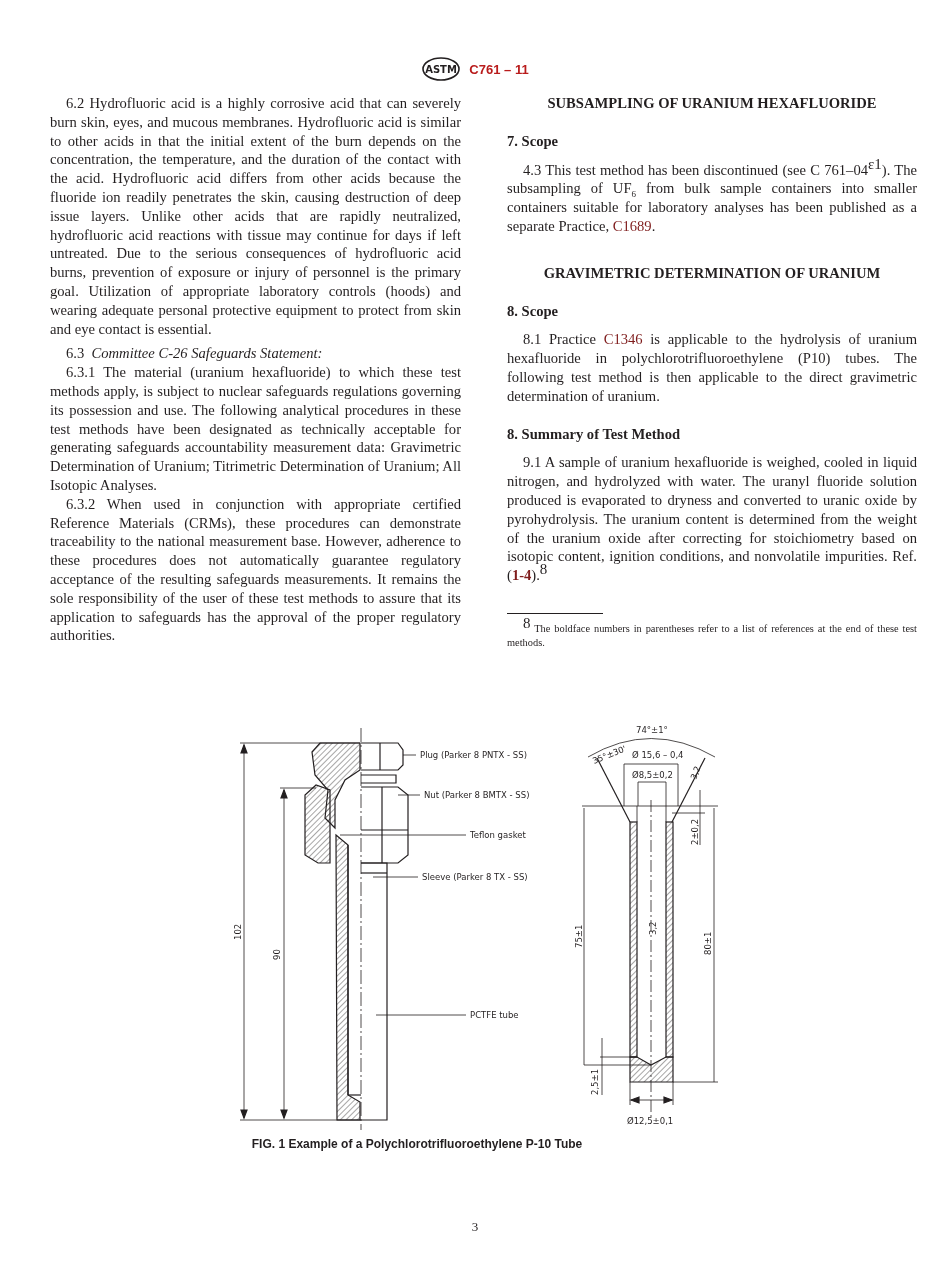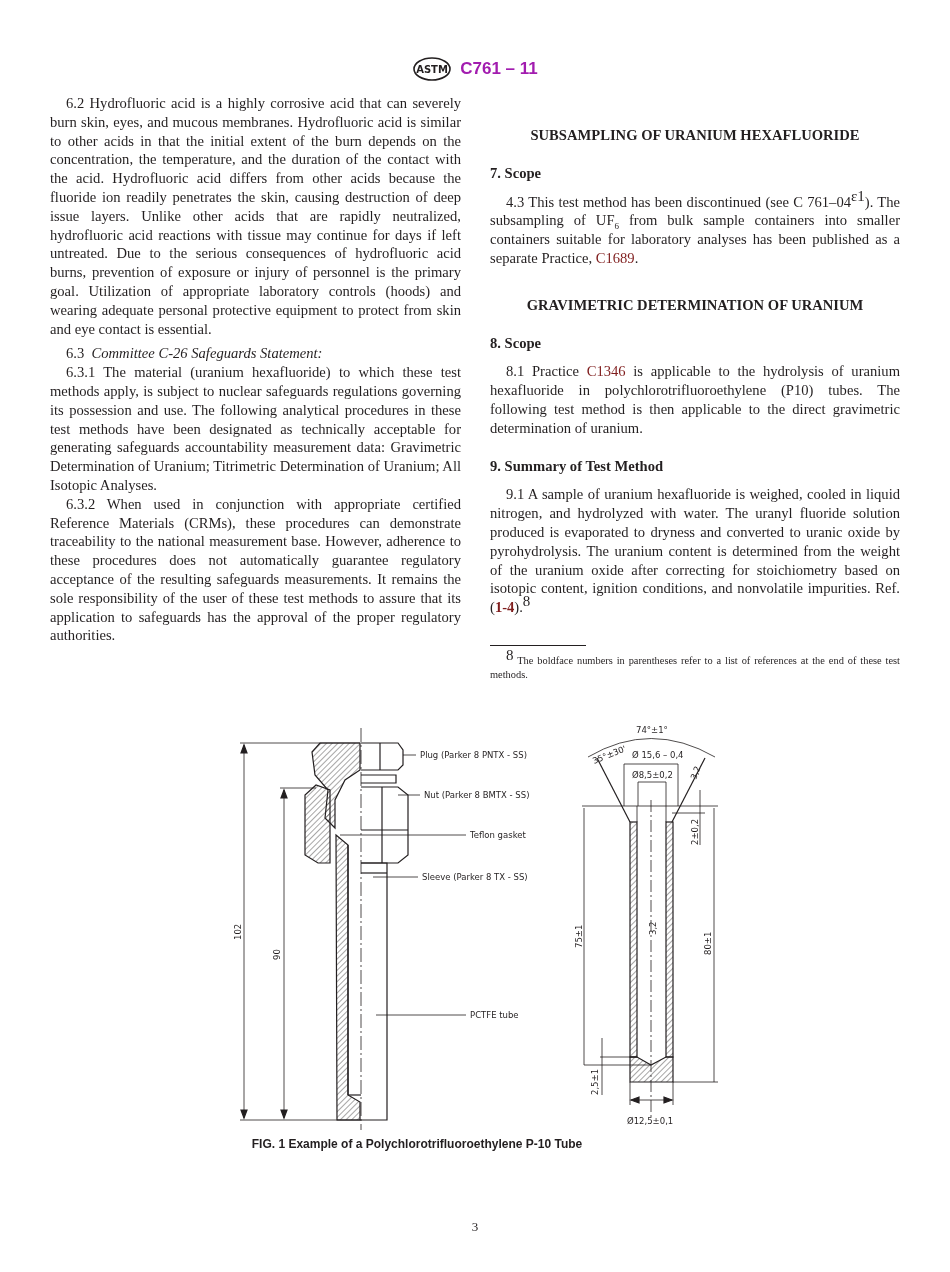--- a/index.html
+++ b/index.html
@@ -1,24 +1,24 @@
 <!DOCTYPE html>
 <html><head>
 <meta charset="utf-8">
 <style>
   html, body { margin: 0; padding: 0; background: #ffffff; }
   body { width: 950px; height: 1272px; position: relative; overflow: hidden; color: #231f20; }
 
   .header { position: absolute; top: 55px; left: 0; width: 950px; height: 28px; display: flex; justify-content: center; align-items: center; gap: 8px; }
   .header .logo { width: 40px; height: 26px; }
-  .header .code { font-family: "Liberation Sans", sans-serif; font-weight: bold; font-size: 17px; color: #a21caf; }
+  .header .code { font-family: "Liberation Sans", sans-serif; font-weight: bold; font-size: 13px; color: #b91c1c; }
 
   .col { position: absolute; top: 94px; font-family: "Liberation Serif", serif; font-size: 14.6px; line-height: 18.8px; text-align: justify; }
   .col.left { left: 50px; width: 411px; }
-  .col.right { left: 490px; width: 410px; margin-top: 32px; }
+  .col.right { left: 507px; width: 410px; }
 
   p { margin: 0; }
   .indent { text-indent: 16px; }
   .gap { margin-top: 6px; }
   .italic { font-style: italic; }
 
   .section-title { font-weight: bold; text-align: center; font-size: 14.6px; margin: 0; }
   .heading { font-weight: bold; font-size: 14.6px; margin: 0; }
   a.ref { color: #7f1d1d; text-decoration: none; }
   a.ref.bold { font-weight: bold; }
@@ -51,21 +51,21 @@
   <p class="indent">6.3.2 When used in conjunction with appropriate certified Reference Materials (CRMs), these procedures can demonstrate traceability to the national measurement base. However, adherence to these procedures does not automatically guarantee regulatory acceptance of the resulting safeguards measurements. It remains the sole responsibility of the user of these test methods to assure that its application to safeguards has the approval of the proper regulatory authorities.</p>
 </div>
 
 <div class="col right">
   <p class="section-title">SUBSAMPLING OF URANIUM HEXAFLUORIDE</p>
   <p class="heading" style="margin-top:19px">7.  Scope</p>
   <p class="indent" style="margin-top:10px"><span>4.3 This test method has been discontinued (see C 761–04</span><sup>ε1</sup><span>). The subsampling of UF</span><sub>6</sub><span> from bulk sample containers into smaller containers suitable for laboratory analyses has been published as a separate Practice, </span><a class="ref">C1689</a><span>.</span></p>
   <p class="section-title" style="margin-top:28px">GRAVIMETRIC DETERMINATION OF URANIUM</p>
   <p class="heading" style="margin-top:19px">8.  Scope</p>
   <p class="indent" style="margin-top:10px"><span>8.1 Practice </span><a class="ref">C1346</a><span> is applicable to the hydrolysis of uranium hexafluoride in polychlorotrifluoroethylene (P10) tubes. The following test method is then applicable to the direct gravimetric determination of uranium.</span></p>
-  <p class="heading" style="margin-top:19px">9.  Summary of Test Method</p>
+  <p class="heading" style="margin-top:19px">8.  Summary of Test Method</p>
   <p class="indent" style="margin-top:10px"><span>9.1  A sample of uranium hexafluoride is weighed, cooled in liquid nitrogen, and hydrolyzed with water. The uranyl fluoride solution produced is evaporated to dryness and converted to uranic oxide by pyrohydrolysis. The uranium content is determined from the weight of the uranium oxide after correcting for stoichiometry based on isotopic content, ignition conditions, and nonvolatile impurities. Ref. (</span><a class="ref bold">1-4</a><span>).</span><sup>8</sup></p>
   <div class="fnrule"></div>
   <p class="footnote indent"><sup>8</sup><span> The boldface numbers in parentheses refer to a list of references at the end of these test methods.</span></p>
 </div>
 
 <svg class="figure" viewBox="200 715 560 420">
   <defs>
     <pattern id="hatch" patternUnits="userSpaceOnUse" width="4" height="4" patternTransform="rotate(45)">
       <line x1="0" y1="0" x2="0" y2="4" stroke="#231f20" stroke-width="0.8"></line>
     </pattern>

